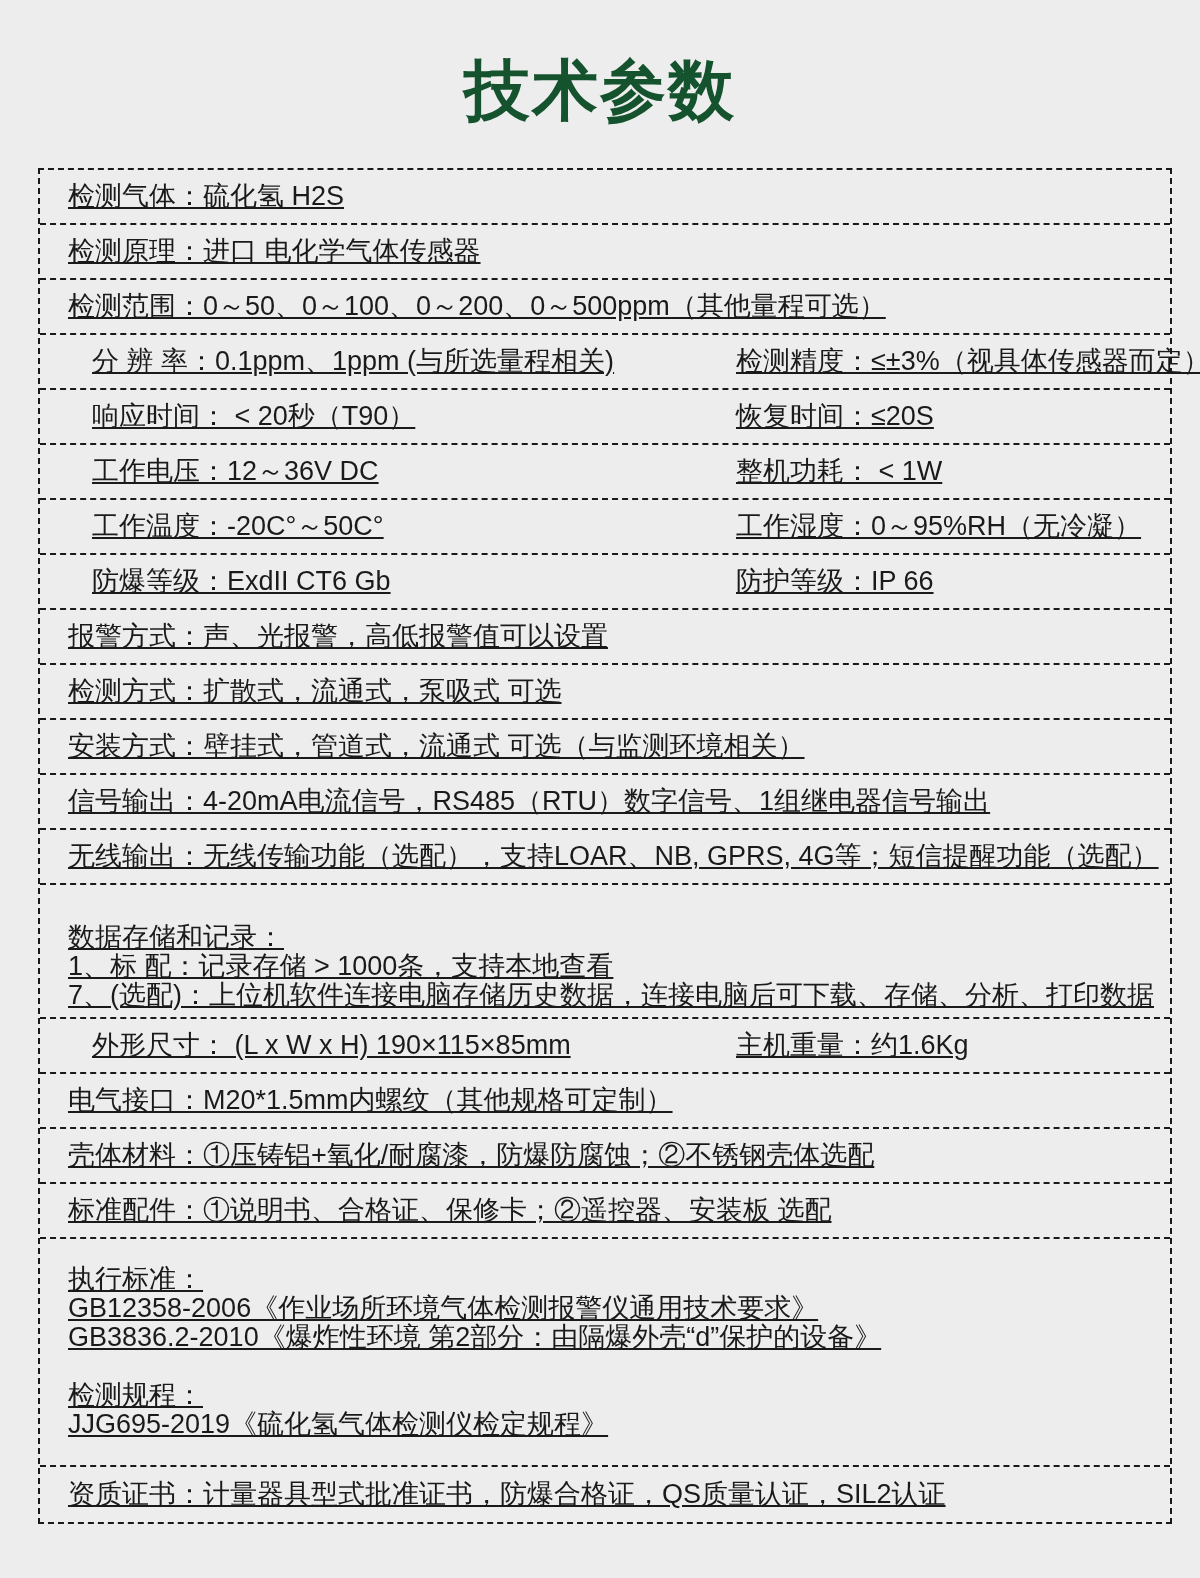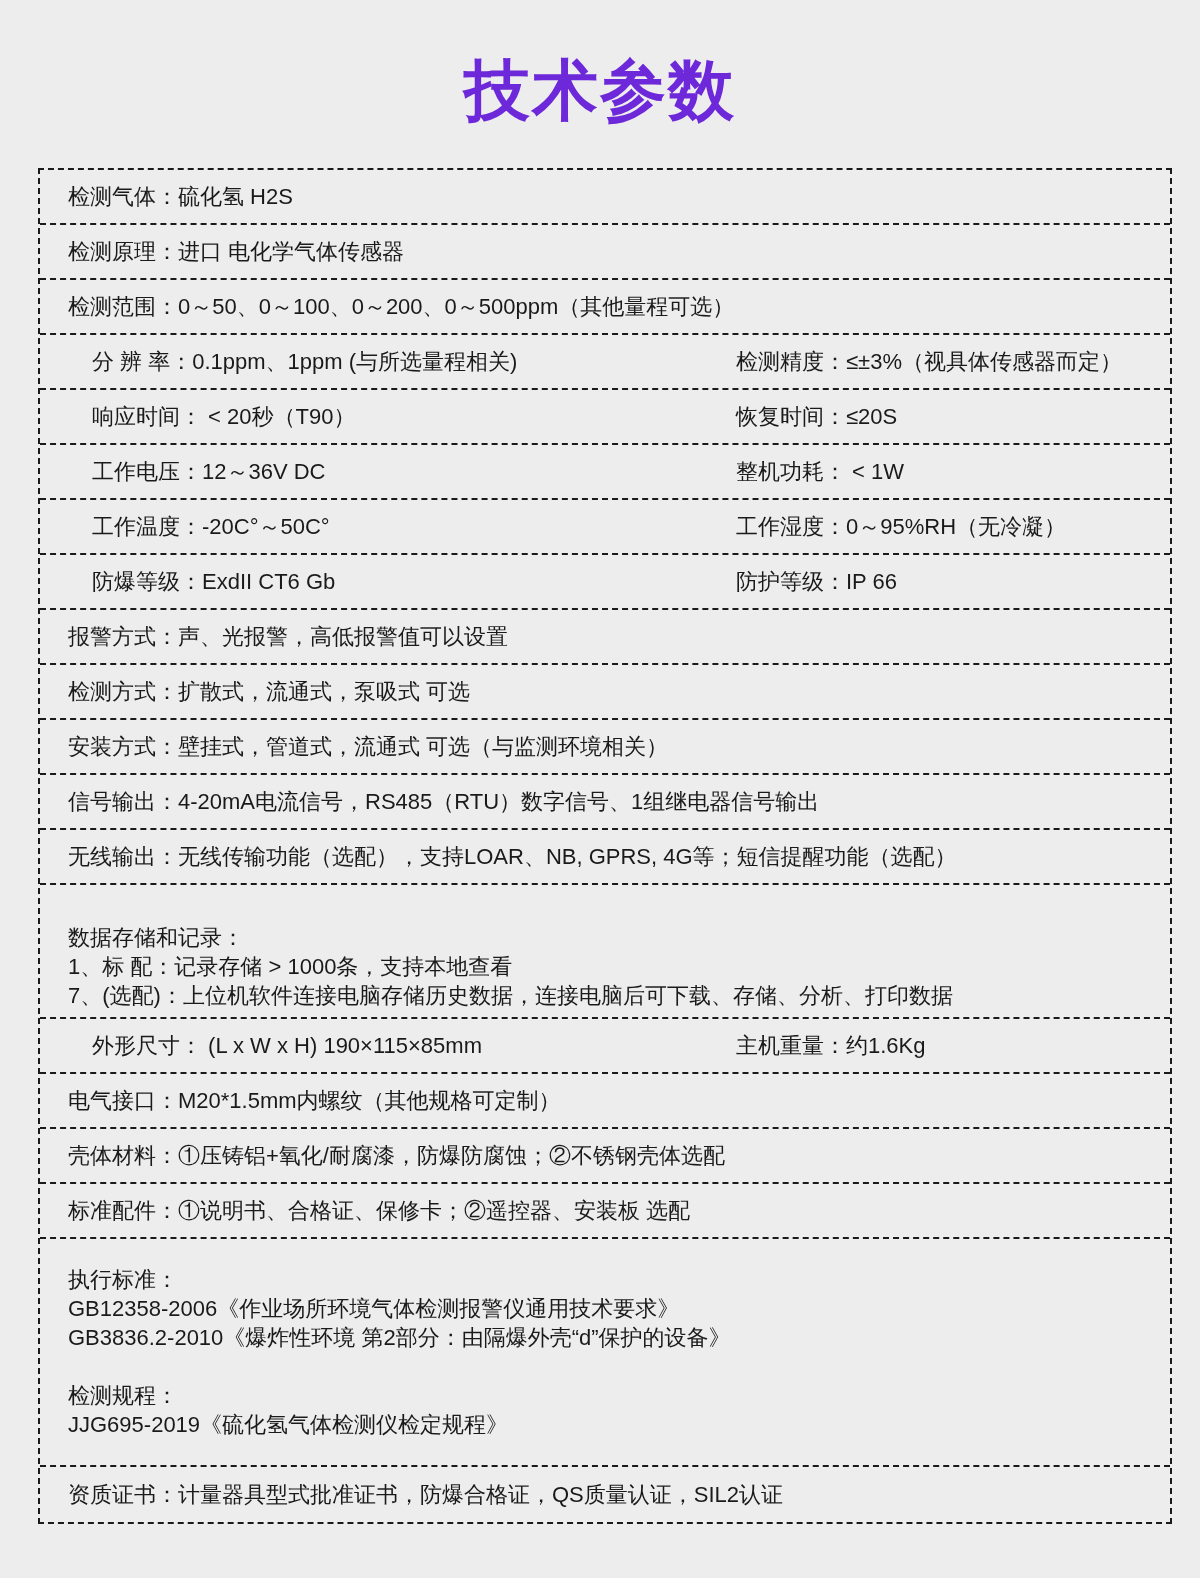--- a/index.html
+++ b/index.html
@@ -15,39 +15,40 @@
     font-family:"Liberation Sans", sans-serif;
     overflow:hidden;
   }
   .page-title{
     padding-top:46px;
     height:80px;
     text-align:center;
     font-size:66px;
     font-weight:600;
     letter-spacing:2px;
-    color:#6d28d9;
+    color:#14532d;
   }
   .spec-table{
     margin:42px 38px 0 38px;
     width:1134px;
     box-sizing:border-box;
     border:2px dashed var(--border);
   }
   .row{
     box-sizing:border-box;
     border-bottom:2px dashed var(--border);
     display:flex;
     align-items:center;
     padding-left:28px;
     padding-right:12px;
     height:55px;
-    font-size:22px;
+    font-size:27px;
     line-height:29px;
     white-space:nowrap;
+    text-decoration:underline;
   }
   .row:last-child{border-bottom:none;}
   .cell{flex:1 1 auto;}
   .cell-first{flex:0 0 644px;margin-left:24px;}
   .row.multi{
     flex-direction:column;
     justify-content:center;
     align-items:stretch;
   }
   .multi-md{height:103px;margin-top:31px;}

